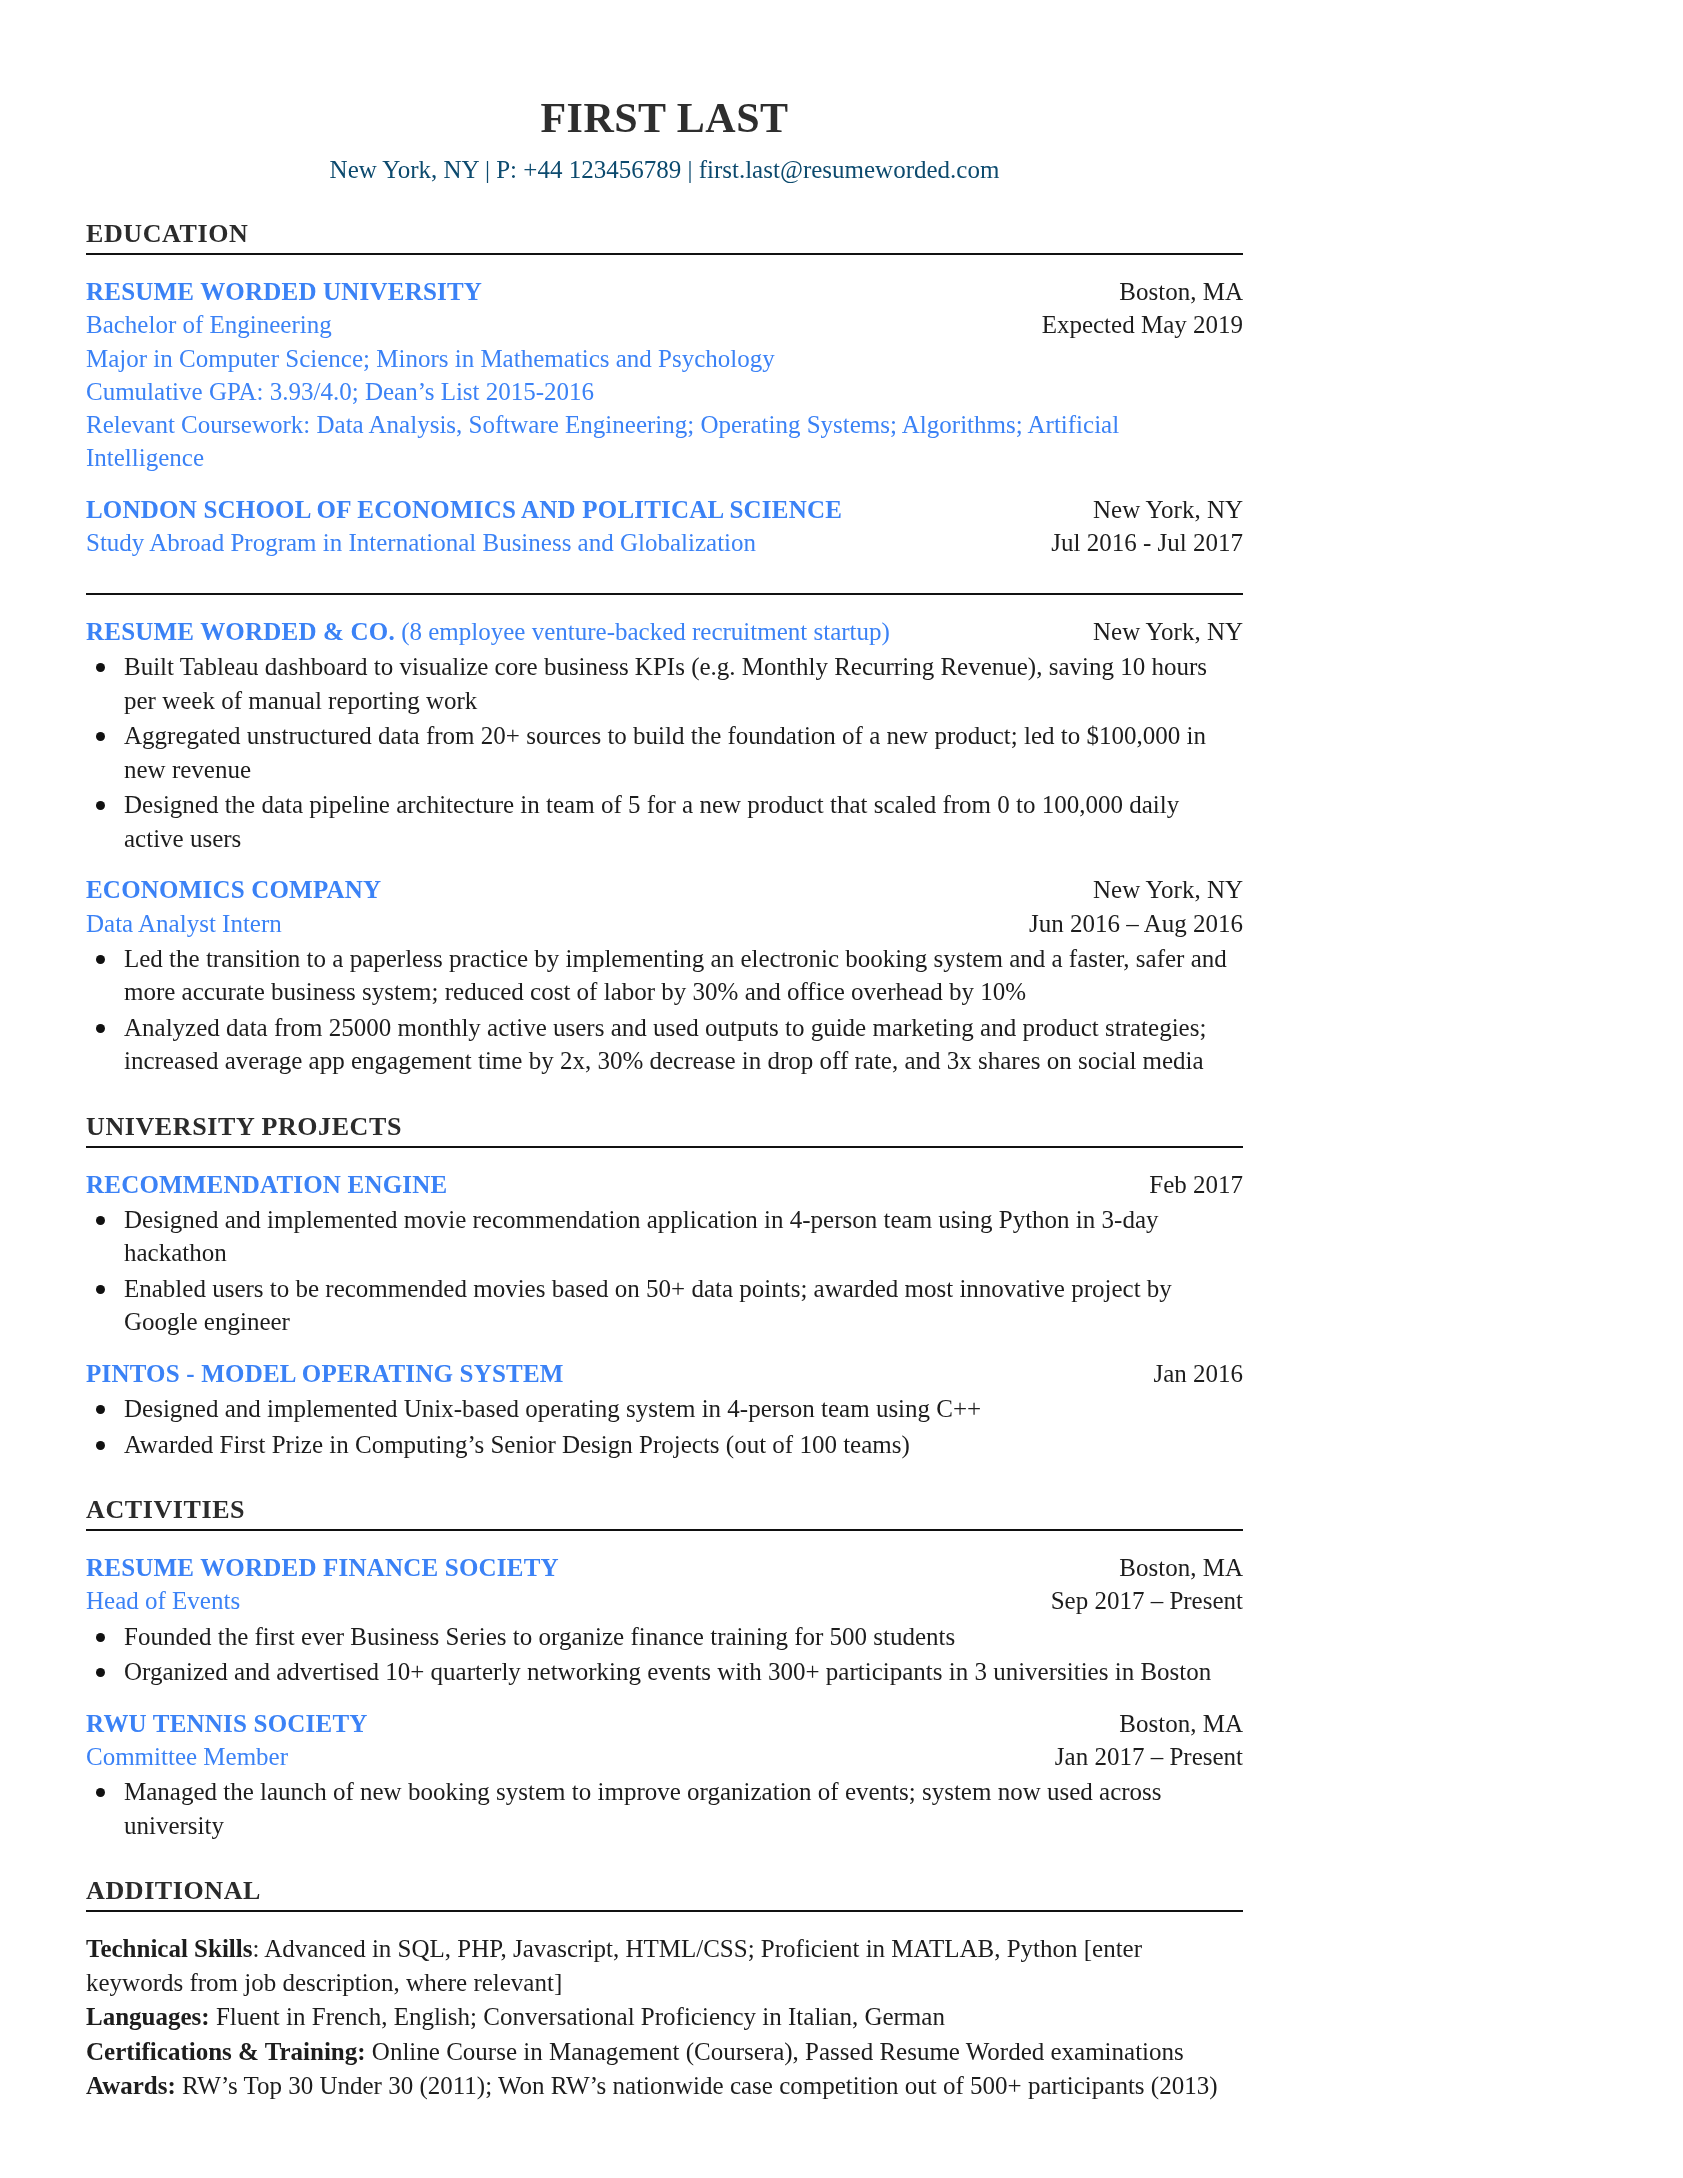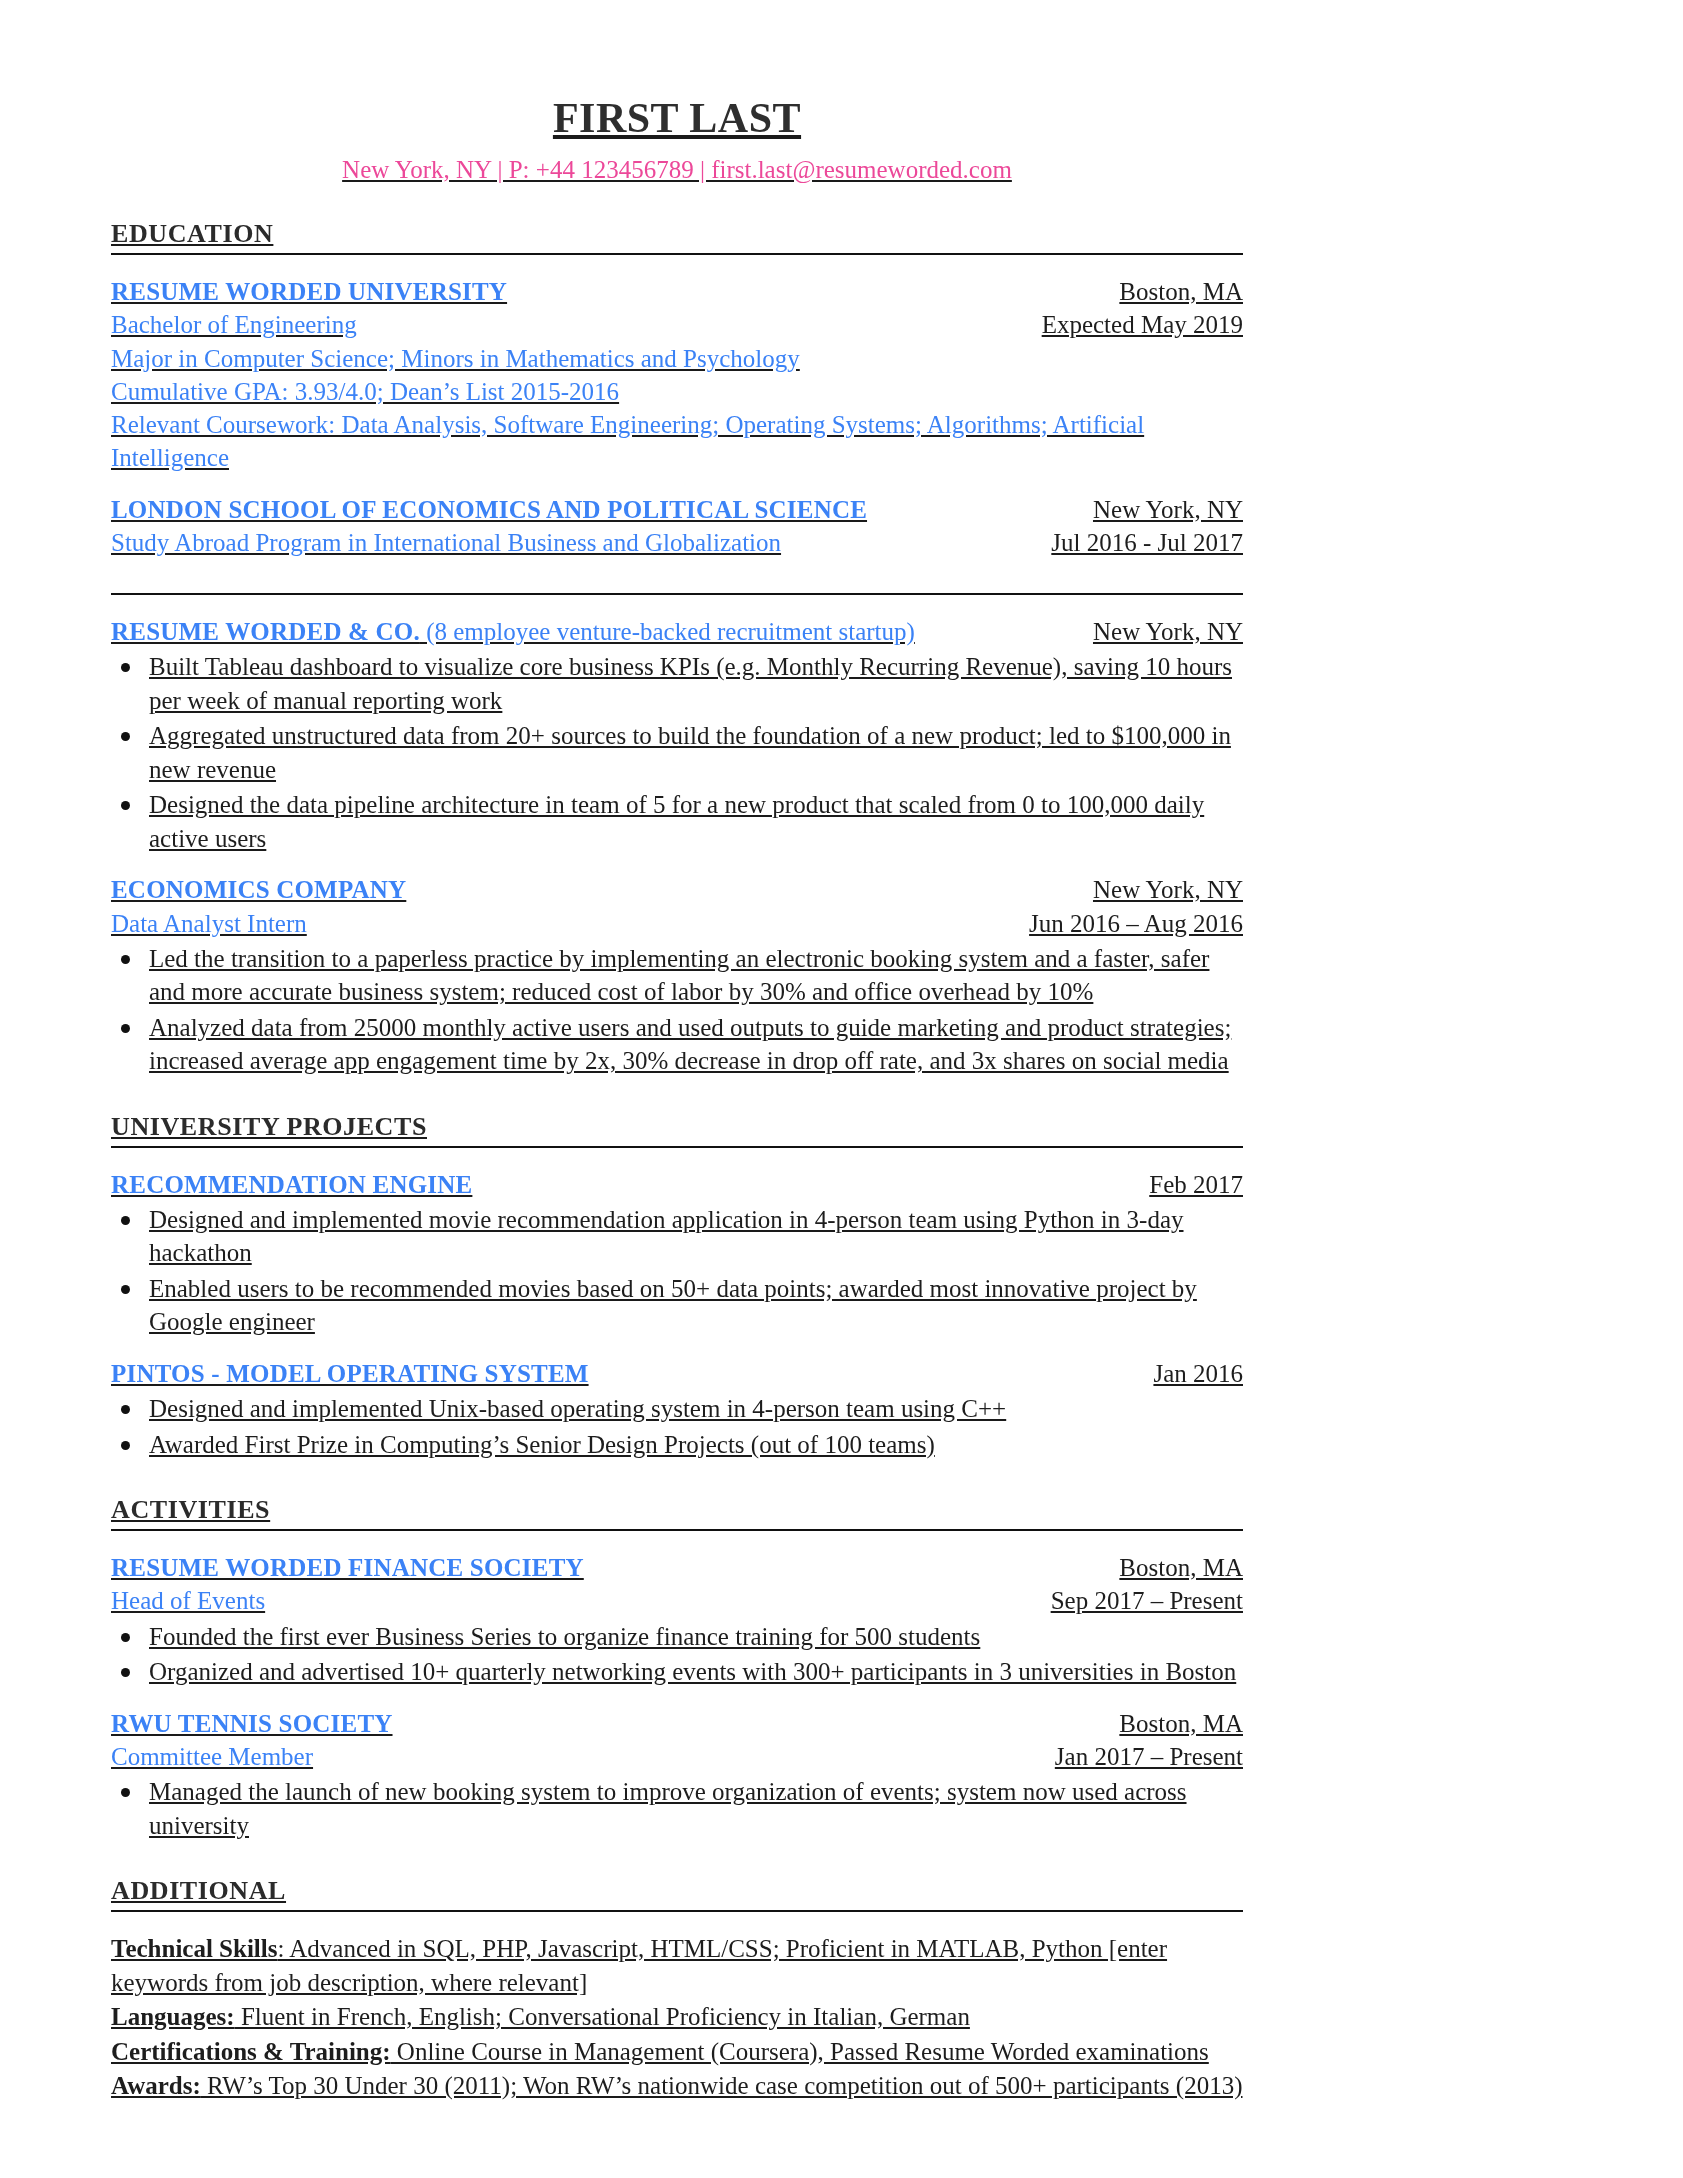--- a/index.html
+++ b/index.html
@@ -8,40 +8,39 @@
     background: #ffffff;
   }
   body {
     font-family: "Liberation Serif", "DejaVu Serif", serif;
     color: #1a1a1a;
   }
   .page {
     width: 1360px;
     height: 2178px;
     box-sizing: border-box;
-    padding: 95px 117px 0 111px;
+    padding: 95px 117px 0 86px;
     background: #ffffff;
     position: relative;
-    text-decoration: underline;
   }
 
   
   .name {
     text-align: center;
     font-size: 42px;
     font-weight: bold;
     letter-spacing: 0.5px;
     color: #2e2e2e;
     margin: 0 0 14px 0;
     line-height: 1.1;
   }
   .contact {
     text-align: center;
     font-size: 25px;
-    color: #ec4899;
+    color: #0c4a6e;
     margin: 0 0 30px 0;
     line-height: 1.2;
   }
 
   
   .section {
     margin-top: 34px;
   }
   .section-title {
     font-size: 26px;

